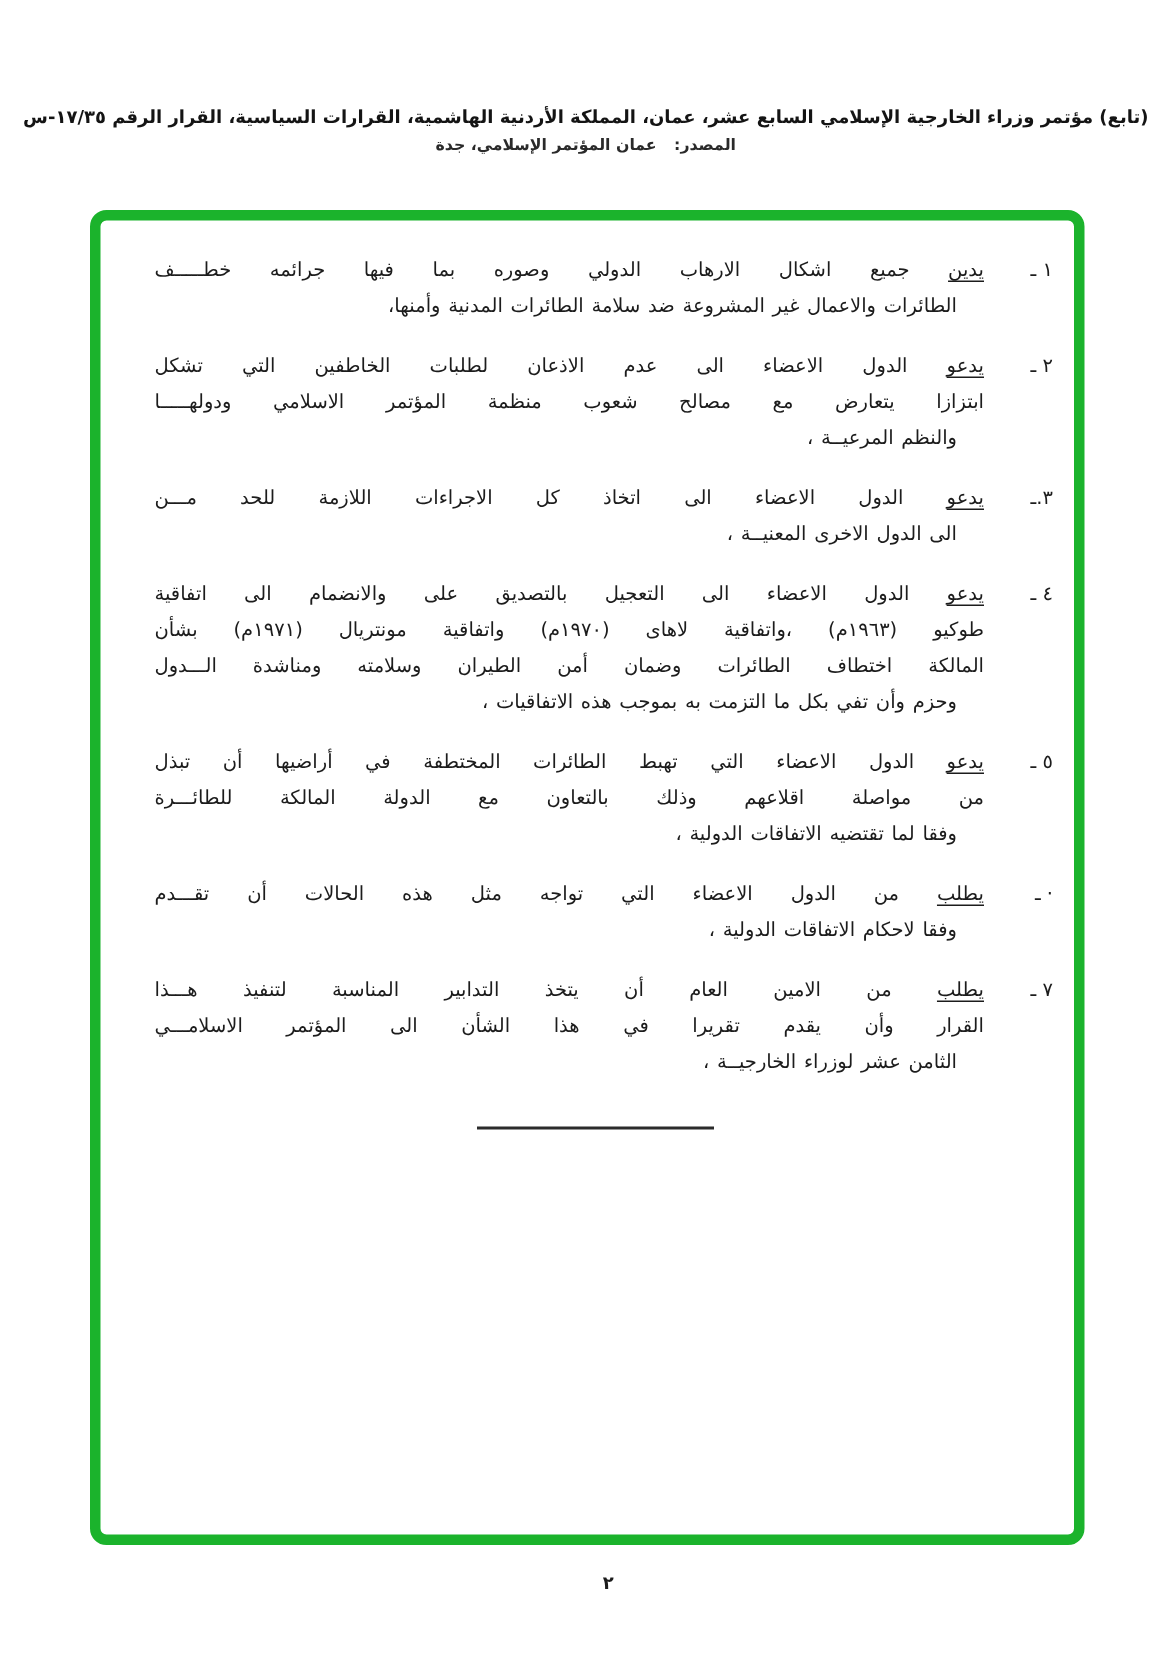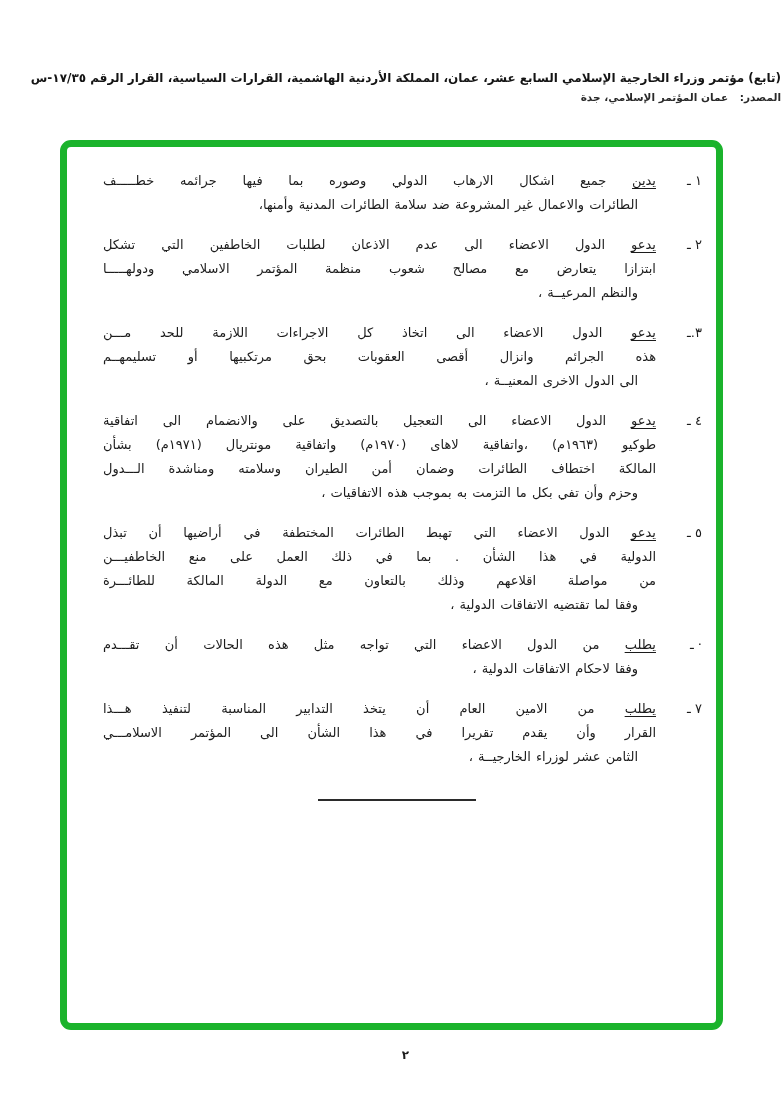--- a/index.html
+++ b/index.html
@@ -10,21 +10,21 @@
     width: 781px; height: 1109px;
     position: relative;
     overflow: hidden;
     font-family: "DejaVu Sans", sans-serif;
     color: #1c1c1c;
   }
   .header {
     position: absolute;
     top: 71px; left: 0;
     width: 781px;
-    text-align: right;
+    text-align: center;
     direction: rtl;
   }
   .header-line1 {
     font-size: 12px;
     font-weight: 700;
     white-space: nowrap;
     letter-spacing: 0;
     color: #141414;
   }
   .header-line2 {
@@ -122,38 +122,36 @@
         <div class="body">
           <div class="line"><span class="kw">يدعو</span> الدول الاعضاء الى عدم الاذعان لطلبات الخاطفين التي تشكل</div>
           <div class="line">ابتزازا يتعارض مع مصالح شعوب منظمة المؤتمر الاسلامي ودولهـــــا</div>
           <div class="line last">والنظم المرعيــة ،</div>
         </div>
       </div>
       <div class="item">
         <div class="marker">٣.ـ</div>
         <div class="body">
           <div class="line"><span class="kw">يدعو</span> الدول الاعضاء الى اتخاذ كل الاجراءات اللازمة للحد مـــن</div>
-          <div class="line">هذه الجرائم وانزال أقصى العقوبات بحق مرتكبيها أو تسليمهــم</div>
           <div class="line last">الى الدول الاخرى المعنيــة ،</div>
         </div>
       </div>
       <div class="item">
         <div class="marker">٤ ـ</div>
         <div class="body">
           <div class="line"><span class="kw">يدعو</span> الدول الاعضاء الى التعجيل بالتصديق على والانضمام الى اتفاقية</div>
           <div class="line">طوكيو (١٩٦٣م) ،واتفاقية لاهاى (١٩٧٠م) واتفاقية مونتريال (١٩٧١م) بشأن</div>
           <div class="line">المالكة اختطاف الطائرات وضمان أمن الطيران وسلامته ومناشدة الـــدول</div>
           <div class="line last">وحزم وأن تفي بكل ما التزمت به بموجب هذه الاتفاقيات ،</div>
         </div>
       </div>
       <div class="item">
         <div class="marker">٥ ـ</div>
         <div class="body">
           <div class="line"><span class="kw">يدعو</span> الدول الاعضاء التي تهبط الطائرات المختطفة في أراضيها أن تبذل</div>
-          <div class="line">الدولية في هذا الشأن . بما في ذلك العمل على منع الخاطفيـــن</div>
           <div class="line">من مواصلة اقلاعهم وذلك بالتعاون مع الدولة المالكة للطائـــرة</div>
           <div class="line last">وفقا لما تقتضيه الاتفاقات الدولية ،</div>
         </div>
       </div>
       <div class="item">
         <div class="marker">· ـ</div>
         <div class="body">
           <div class="line"><span class="kw">يطلب</span> من الدول الاعضاء التي تواجه مثل هذه الحالات أن تقـــدم</div>
           <div class="line last">وفقا لاحكام الاتفاقات الدولية ،</div>
         </div>

